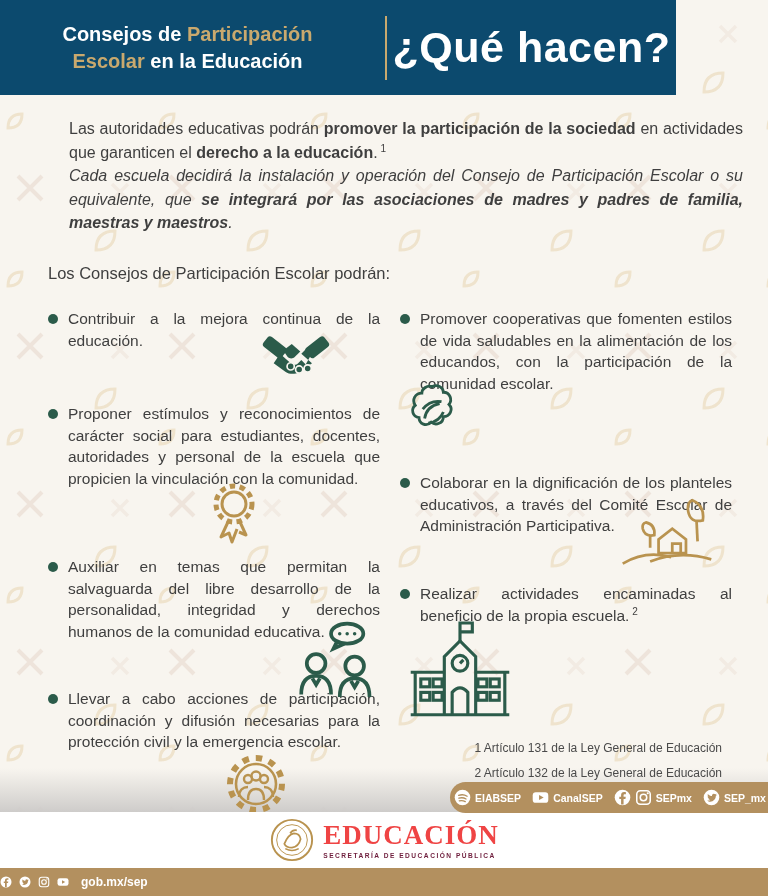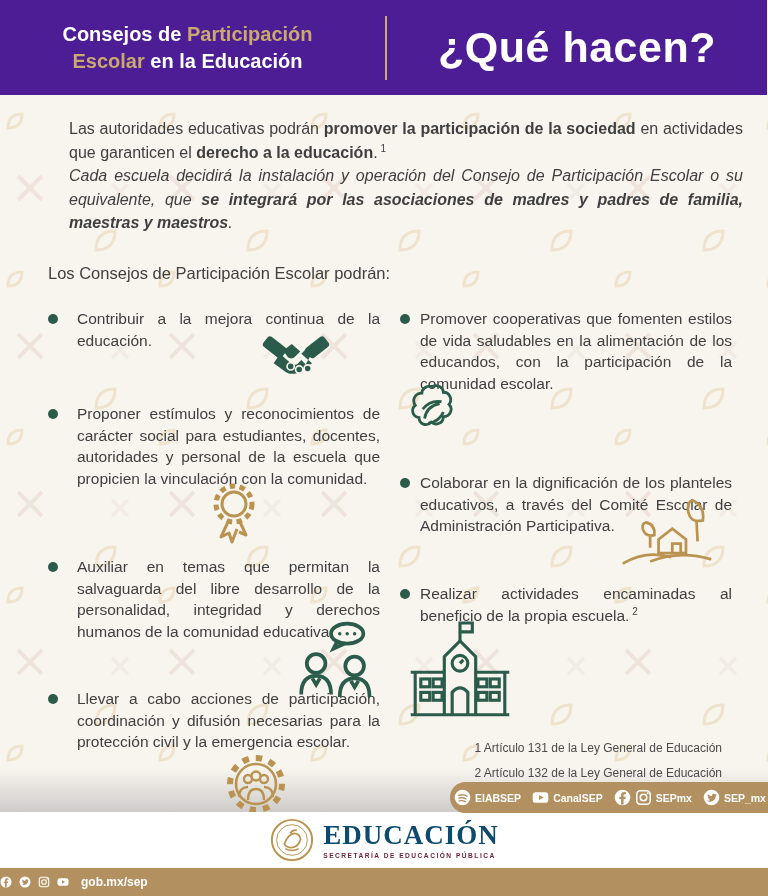--- a/index.html
+++ b/index.html
@@ -3,39 +3,39 @@
 <meta charset="utf-8">
 <style>
   * { margin:0; padding:0; box-sizing:border-box; }
   html,body { width:768px; height:896px; }
   body { font-family:"Liberation Sans", sans-serif; position:relative; width:768px; height:896px;
          background:#F8F5EF; overflow:hidden; color:#3F3F3F; }
 
   .bg-pattern { position:absolute; left:0; top:0; z-index:0; }
 
   
-  .header { position:absolute; left:0; top:0; width:767px; height:95px; background:#4c1d95;
+  .header { position:absolute; left:0; top:0; width:676px; height:95px; background:#0c4a6e;
             display:flex; align-items:center; z-index:3; }
   .header-title { width:375px; text-align:center; font-weight:bold; font-size:20px; line-height:1.32; color:#FFFFFF; }
   .header-title .gold { color:#C9A96E; }
   .header-divider { width:2px; height:64px; background:#C9A96E; margin-left:10px; }
   .header-question { flex:1; text-align:center; color:#FFFFFF; font-weight:bold; font-size:43px; letter-spacing:0.5px; }
 
   
   .content { position:absolute; inset:0; z-index:2; }
   .para { position:absolute; left:48px; width:674px; font-size:16px; line-height:1.48; text-align:justify; color:#3F3F3F;margin-left:21px; }
   .para .b { font-weight:bold; }
   .para sup, .btext sup { font-size:10px; vertical-align:super; }
   #para1 { top:117px; }
   #para2 { top:164px;font-style:italic; }
   .lead { position:absolute; left:48px; top:264px; font-size:16.5px; color:#3F3F3F; }
 
   
   .bullet { position:absolute; width:332px; display:flex; }
-  .bullet.right { left:400px; } .bullet.left { left:48px;gap:9px; }
+  .bullet.right { left:400px; } .bullet.left { left:48px; }
   .dot { width:10px; height:10px; border-radius:50%; background:#2B5B4A; margin-top:6px; flex:0 0 10px; }
   .btext { margin-left:10px; font-size:15.5px; line-height:1.4; text-align:justify; color:#3F3F3F; }
 
   .deco-icon { position:absolute; z-index:2; }
   .deco-icon svg { width:100%; height:100%; display:block; }
 
   .footnotes { position:absolute; right:46px; top:736px; text-align:right; font-size:12px; font-weight:normal;
                color:#4A4A4A; line-height:2.1; }
 
   
@@ -47,21 +47,21 @@
   .social-item { display:flex; align-items:center; gap:4px; cursor:pointer; }
   .social-item .lbl { color:#FFFFFF; font-size:10.5px; font-weight:bold; }
   .social-item svg { width:17px; height:17px; display:block; }
 
   
   .footer { position:absolute; left:0; top:812px; width:768px; height:56px; background:#FFFFFF; z-index:3;
             display:flex; align-items:center; justify-content:center; }
   .logo-lockup { display:flex; align-items:center; gap:8px; }
   .logo-seal svg { width:46px; height:46px; display:block; }
   .logo-text .wordmark { font-family:"Liberation Serif", serif; font-weight:bold; font-size:27px;
-                         color:#0c4a6e; letter-spacing:1px; line-height:1; }
+                         color:#ef4444; letter-spacing:1px; line-height:1; }
   .logo-text .subtitle { font-size:6.6px; font-weight:bold; color:#6E1D3C; letter-spacing:1.5px; margin-top:3px; }
 
   .bottom-bar { position:absolute; left:0; top:868px; width:768px; height:28px; background:#B3905F; z-index:3;
                 display:flex; align-items:center; gap:7px; }
   .bottom-bar .mini-icon svg { width:12px; height:12px; display:block; }
   .bottom-bar .url { color:#FFFFFF; font-size:12px; font-weight:bold; margin-left:5px; }
 </style>
 </head>
 <body>
 

